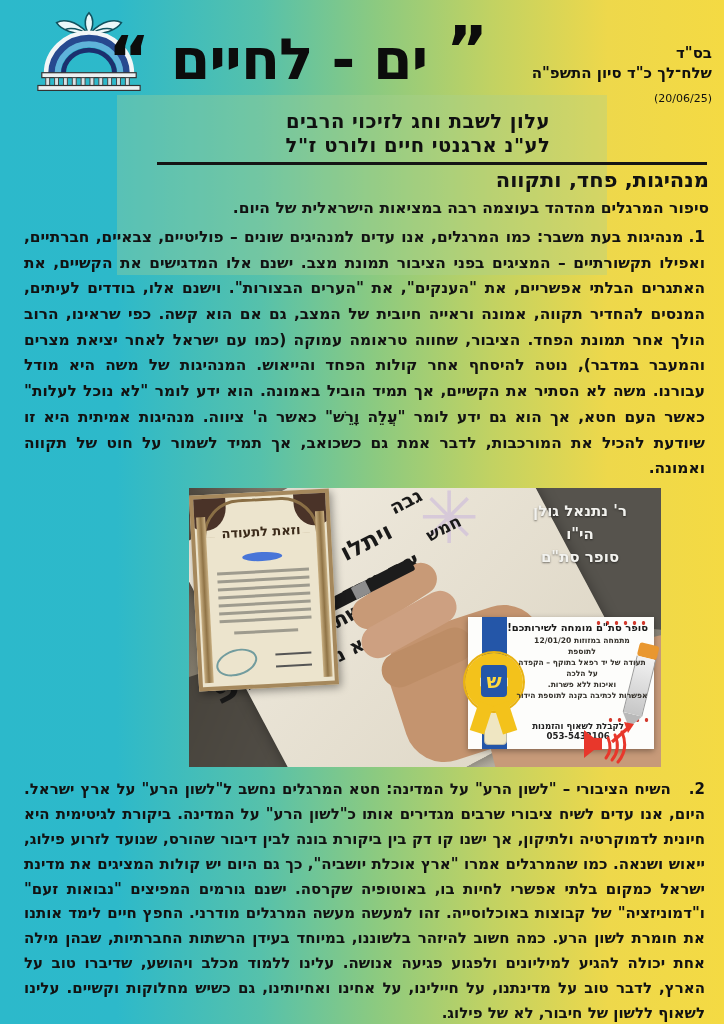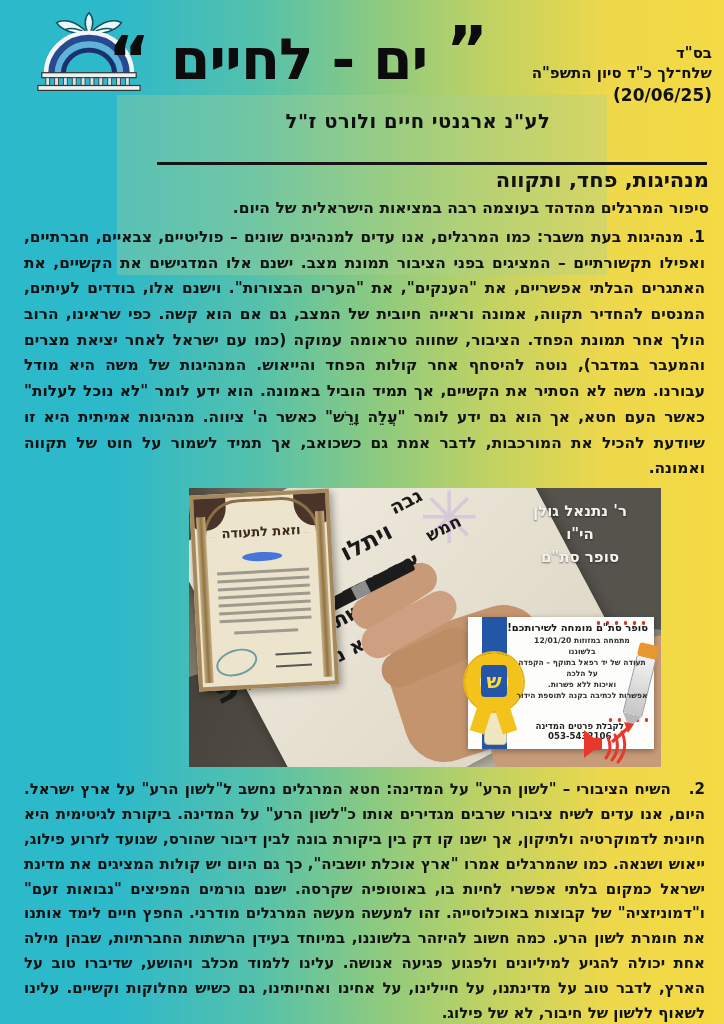--- a/index.html
+++ b/index.html
@@ -8,21 +8,21 @@
     background:linear-gradient(90deg,#2cb9cb 0%,#2db9ca 16%,#56c1ab 36%,#8cca80 52%,#c2d262 68%,#eed84b 84%,#f4da43 100%);
     direction:rtl;}
   .panel-overlay{position:absolute;left:117px;top:95px;width:490px;height:180px;
     background:rgba(170,210,145,0.35);}
   
   .header{position:absolute;inset:0 0 auto 0;height:166px;}
   .logo{position:absolute;left:30px;top:10px;width:118px;height:92px;}
   .masthead{position:absolute;right:12px;top:44px;text-align:right;color:#101010;line-height:1.32;}
   .masthead .besed{font-size:15px;font-weight:700;}
   .masthead .parsha{font-size:15px;font-weight:700;}
-  .masthead .gdate{font-size:17px;font-weight:700;direction:ltr;}
+  .masthead .gdate{font-size:11px;font-weight:400;direction:ltr;margin-top:8px;}
   .title{position:absolute;left:146px;top:26px;width:306px;text-align:center;
     font-size:57px;font-weight:800;color:#0c0c0c;letter-spacing:-1px;white-space:nowrap;}
   .q{position:absolute;font-size:64px;font-weight:800;color:#0c0c0c;line-height:1;}
   .q-left{left:108px;top:28px;}
   .q-right{left:446px;top:18px;}
   .subtitle{position:absolute;left:266px;top:110px;width:304px;text-align:center;
     font-size:19.5px;font-weight:800;color:#101010;line-height:1.25;letter-spacing:.5px;}
   .divider{position:absolute;left:157px;top:162px;width:550px;height:3px;background:#151515;}
   
   .content{position:absolute;top:166px;left:0;right:0;padding:2px 15px 0 20px;color:#121212;}
@@ -147,20 +147,21 @@
       <div class="besed">בס"ד</div>
       <div class="parsha">שלח־לך כ"ד סיון התשפ"ה</div>
       <div class="gdate">(20/06/25)</div>
     </div>
 
     <span class="q q-left">“</span>
     <div class="title">ים - לחיים</div>
     <span class="q q-right">”</span>
 
     <div class="subtitle">
+      <div>עלון לשבת וחג לזיכוי הרבים</div>
       <div>לע"נ ארגנטי חיים ולורט ז"ל</div>
     </div>
     <div class="divider"></div>
   </div>
 
   <div class="content">
     <h2 class="heading">מנהיגות, פחד, ותקווה</h2>
     <p class="intro">סיפור המרגלים מהדהד בעוצמה רבה במציאות הישראלית של היום.</p>
     <p class="para"><span class="pnum">1.</span><span>מנהיגות בעת משבר: כמו המרגלים, אנו עדים למנהיגים שונים – פוליטיים, צבאיים, חברתיים, ואפילו תקשורתיים – המציגים בפני הציבור תמונת מצב. ישנם אלו המדגישים את הקשיים, את האתגרים הבלתי אפשריים, את "הענקים", את "הערים הבצורות". וישנם אלו, בודדים לעיתים, המנסים להחדיר תקווה, אמונה וראייה חיובית של המצב, גם אם הוא קשה. כפי שראינו, הרוב הולך אחר תמונת הפחד. הציבור, שחווה טראומה עמוקה (כמו עם ישראל לאחר יציאת מצרים והמעבר במדבר), נוטה להיסחף אחר קולות הפחד והייאוש. המנהיגות של משה היא מודל עבורנו. משה לא הסתיר את הקשיים, אך תמיד הוביל באמונה. הוא ידע לומר "לא נוכל לעלות" כאשר העם חטא, אך הוא גם ידע לומר "עֲלֵה וָרֵשׁ" כאשר ה' ציווה. מנהיגות אמיתית היא זו שיודעת להכיל את המורכבות, לדבר אמת גם כשכואב, אך תמיד לשמור על חוט של תקווה ואמונה.</span></p>
 
@@ -225,27 +226,27 @@
         <div class="dots dots-t"></div>
         <div class="dots dots-b"></div>
         <div class="quill">
           <div class="qa"></div>
             <div class="qb"></div>
             <div class="qc"></div>
         </div>
         <div class="card-text">
           <div class="card-title">סופר סת"ם מומחה לשירותכם!</div>
           <div class="card-line">מתמחה במזוזות 12/01/20</div>
-          <div class="card-line">בלשוננו</div>
+          <div class="card-line">לתוספת</div>
           <div class="card-line">תעודה של יד רפאל בתוקף – הקפדה על הלכה</div>
           <div class="card-line">ואיכות ללא פשרות.</div>
           <div class="card-line">אפשרות לכתיבה בקנה לתוספת הידור</div>
         </div>
         <div class="card-contact">
-          <div class="c1">לקבלת פרטים המדינה</div>
+          <div class="c1">לקבלת לשאוף והזמנות</div>
           <div class="c2">053-5432106</div>
         </div>
       </div>
 
       <svg class="megaphone" viewBox="0 0 60 52">
         <polygon points="6,10 6,38 16,30 24,30 24,18 16,18" fill="#e8372b"></polygon>
         <g stroke="#e8372b" stroke-width="3" fill="none" stroke-linecap="round">
           <path d="M28,38 q7,-9 2,-20"></path>
           <path d="M34,40 q9,-11 3,-25"></path>
           <path d="M40,42 q11,-13 4,-30"></path>

